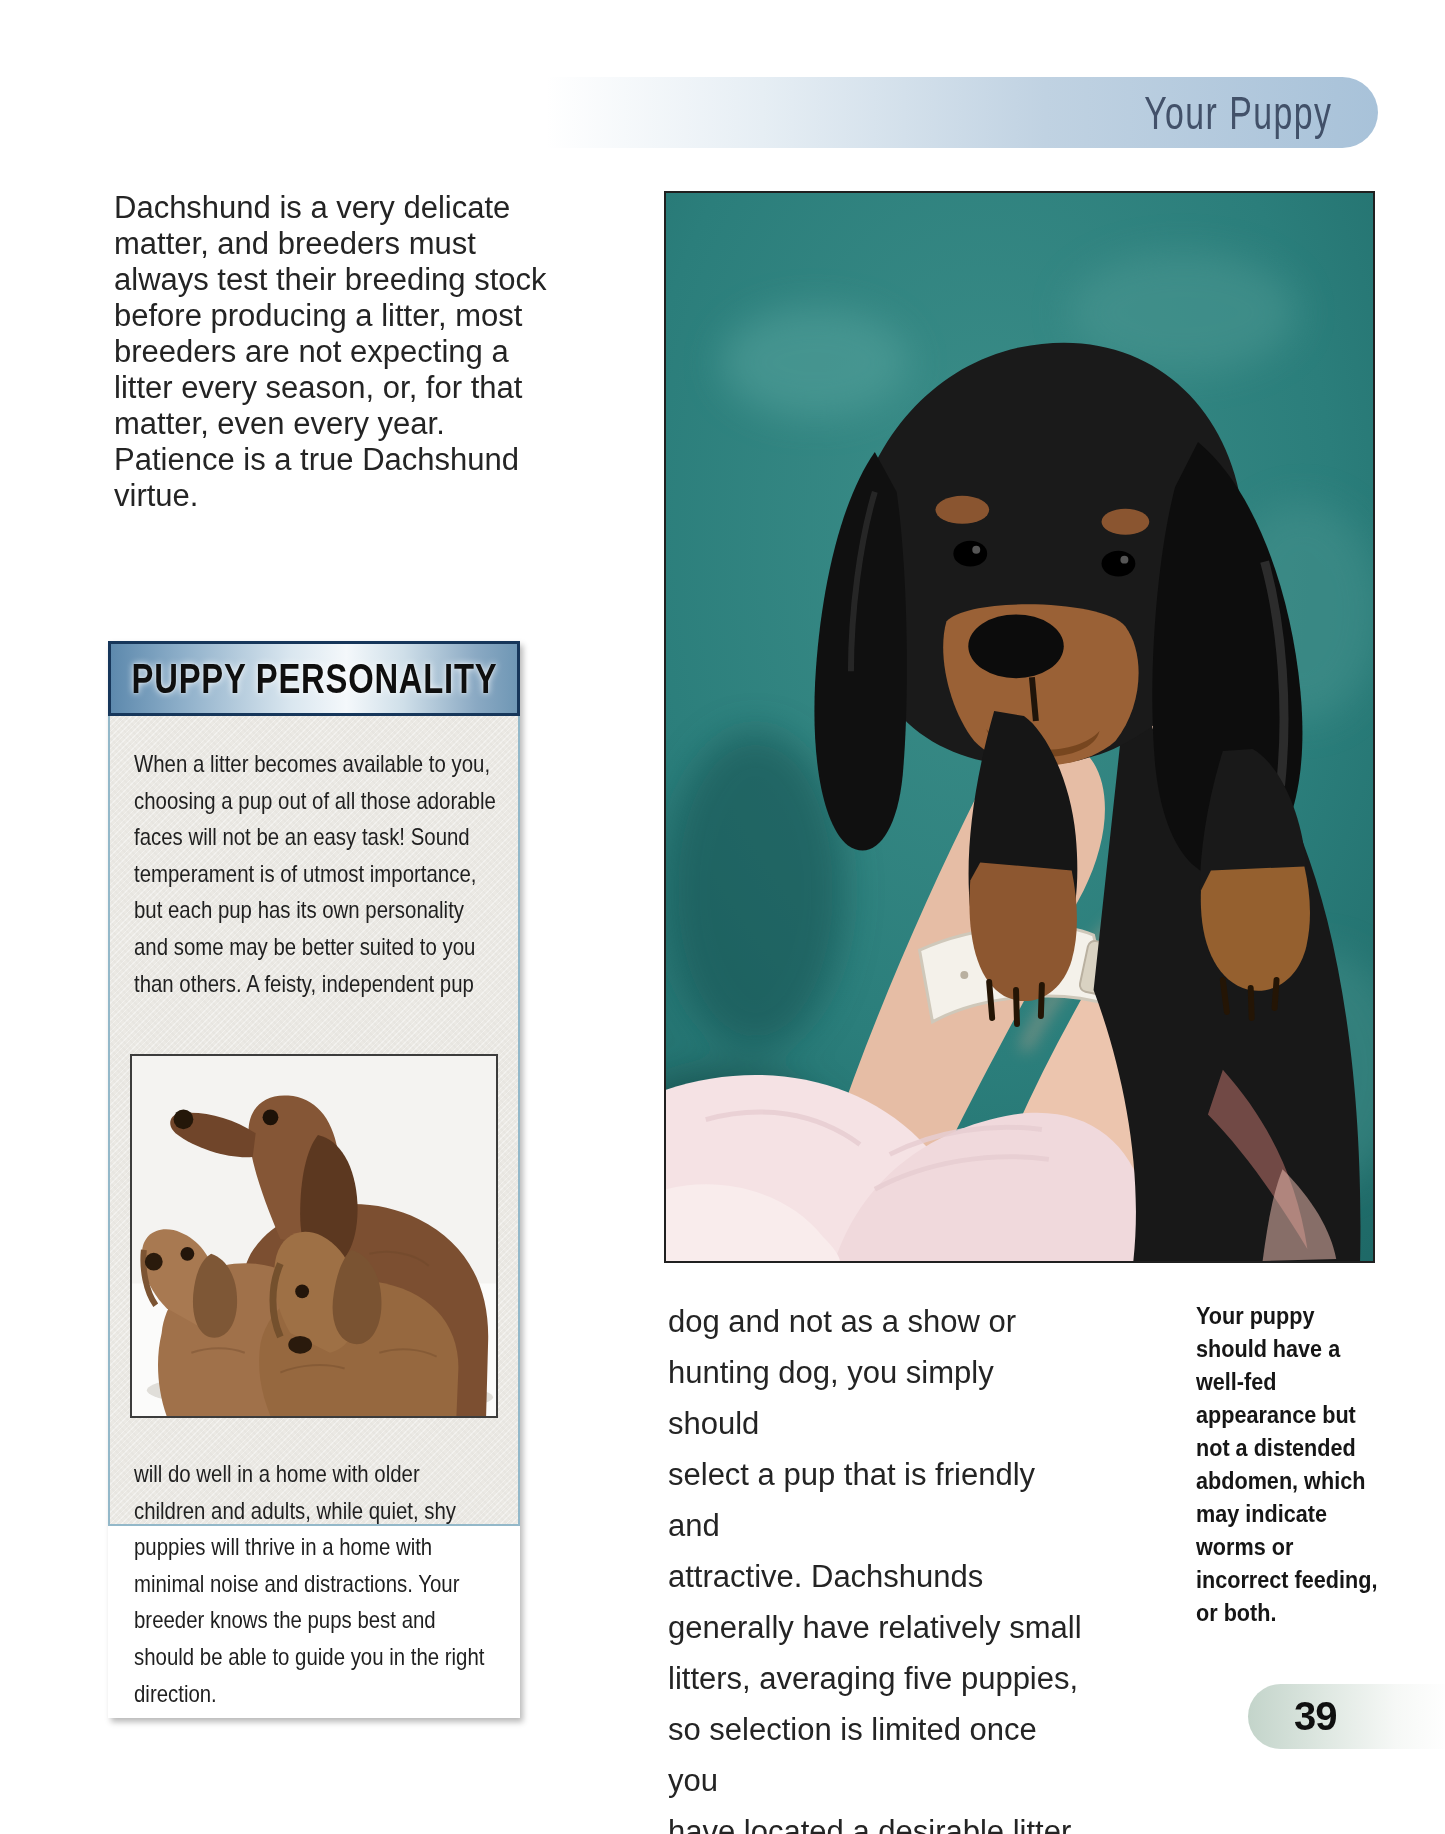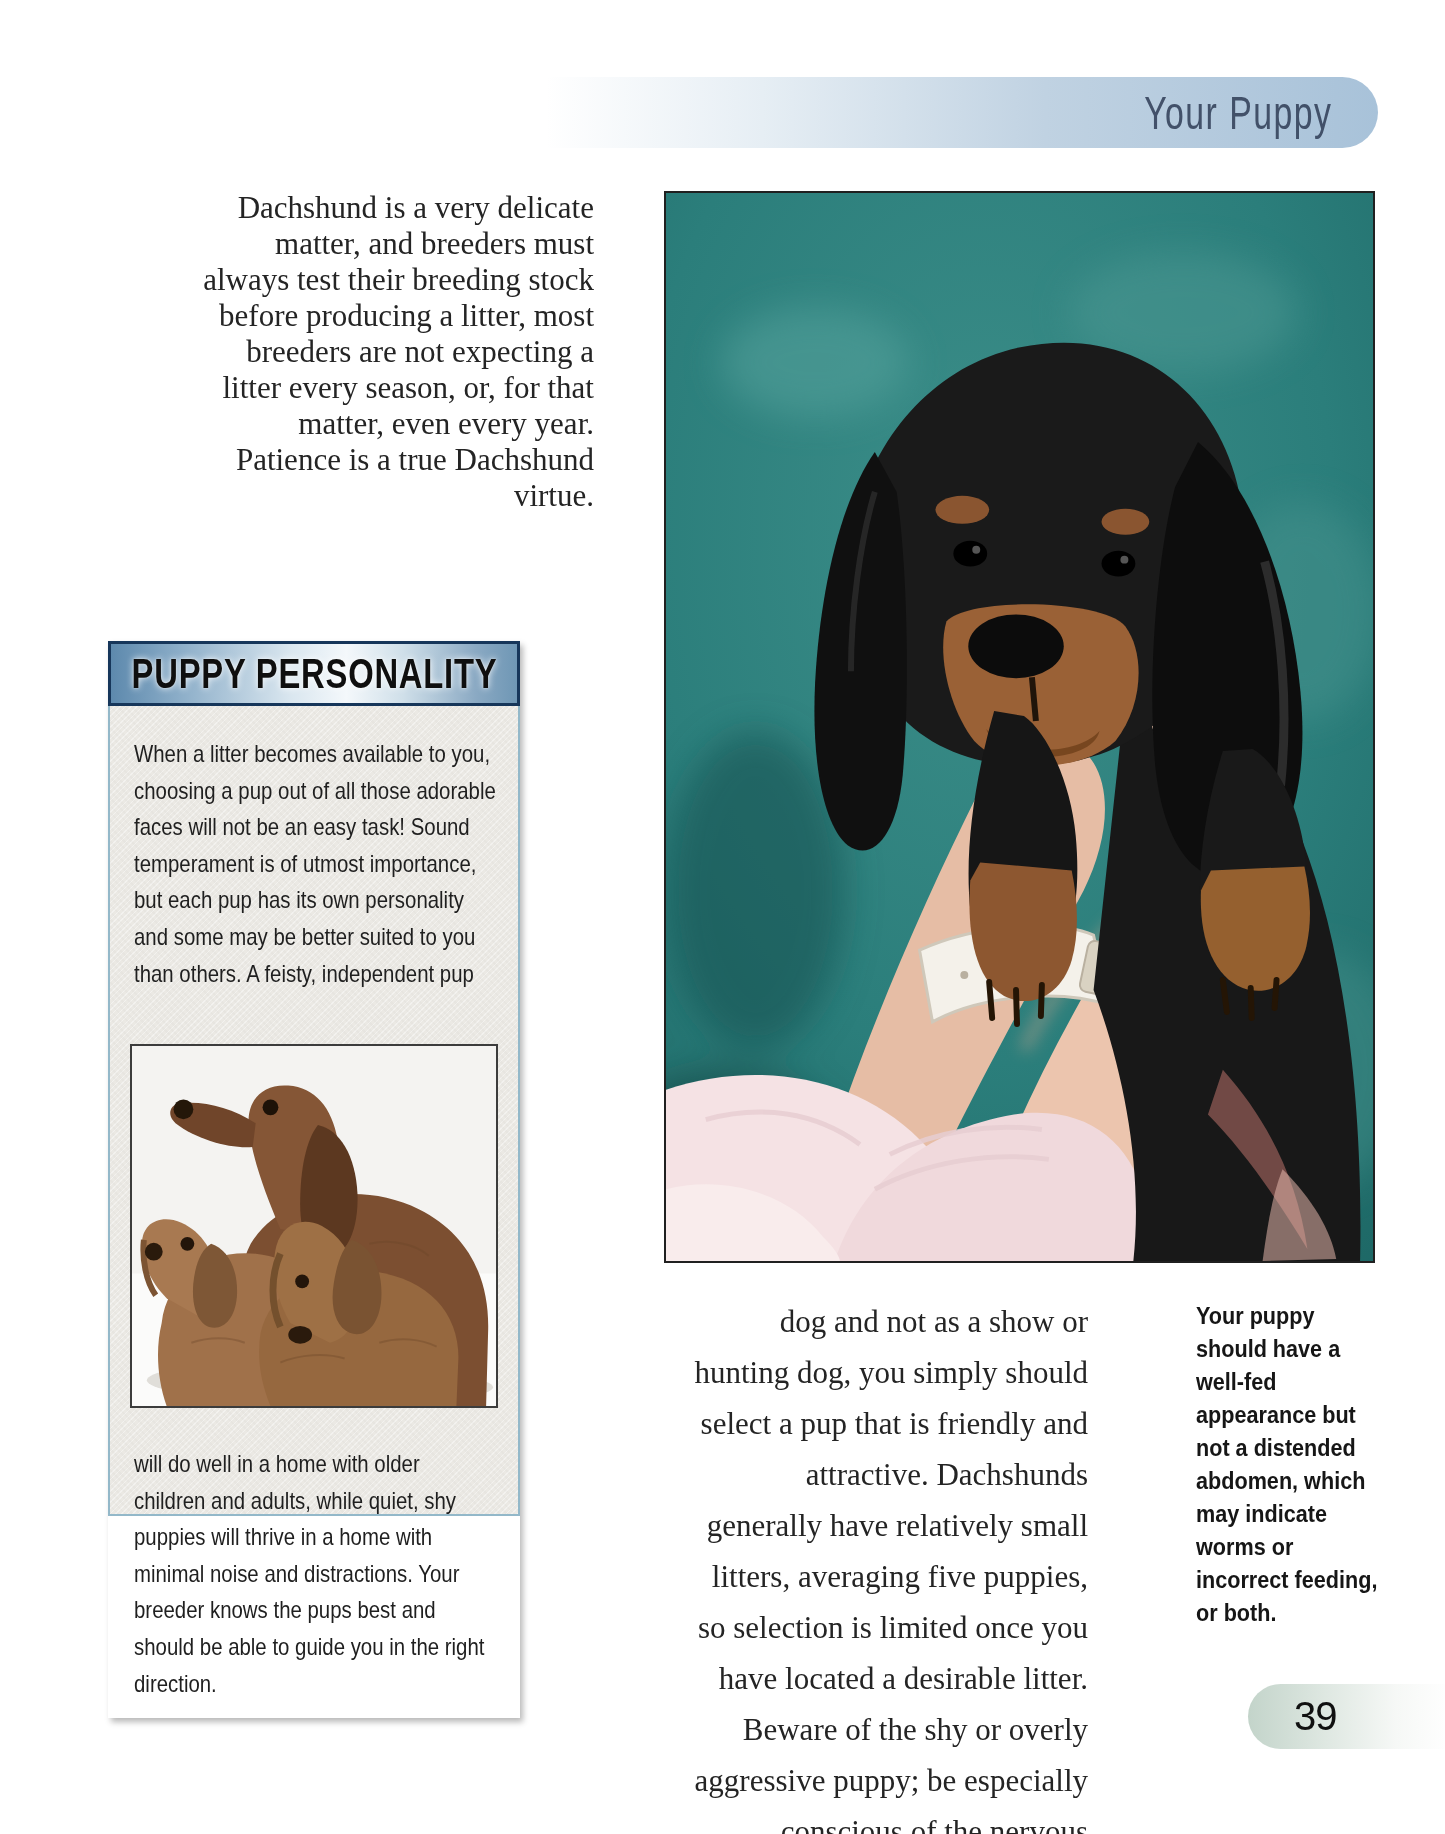--- a/index.html
+++ b/index.html
@@ -9,34 +9,34 @@
   
   .header-band{position:absolute;left:546px;top:77px;width:832px;height:71px;
        border-radius:0 36px 36px 0;
        background:linear-gradient(90deg,rgba(255,255,255,0) 0%,#e6eef4 26%,#c0d2e2 60%,#a8c2d9 100%);
        display:flex;align-items:center;justify-content:flex-end;}
   .header-title{font-family:"Liberation Sans",sans-serif;font-size:47px;font-weight:400;
        color:#33415a;letter-spacing:2px;transform:scaleX(0.72);transform-origin:100% 50%;
        margin-right:46px;opacity:.88;white-space:nowrap;}
 
   
-  .serif-text{font-family:Liberation Serif, serif;color:#242424;white-space:pre-line;margin:0;text-align:right;}
+  .serif-text{font-family:Liberation Sans, sans-serif;color:#242424;white-space:pre-line;margin:0;}
   .left-col{position:absolute;left:114px;top:190px;width:480px;font-size:31px;line-height:36px;}
   .left-col .p2{text-indent:47px;}
   .body-col{position:absolute;left:668px;top:1296px;width:420px;font-size:31px;line-height:51px;}
 
   
   .main-photo{position:absolute;left:664px;top:191px;width:711px;height:1072px;
        border:2px solid #202020;box-sizing:border-box;background:#2b7e7b;}
   .main-photo svg{display:block;width:100%;height:100%;}
 
   
   .sidebar{position:absolute;left:108px;top:641px;width:412px;height:1077px;box-sizing:border-box;
        box-shadow:3px 4px 6px rgba(0,0,0,.28);}
-  .sidebar-band{box-sizing:border-box;height:65px;border:3px solid #16365a;
+  .sidebar-band{box-sizing:border-box;height:75px;border:3px solid #16365a;
        background:linear-gradient(90deg,#5d89ad 0%,#8fb0ca 18%,#d9e6ef 44%,#f4f8fb 58%,#cfdfe9 72%,#8aa9c3 90%,#6f97b5 100%);
        display:flex;align-items:center;justify-content:center;}
   .sidebar-title{font-family:"Liberation Sans",sans-serif;font-weight:700;font-size:42px;color:#0f0f0f;
        letter-spacing:1px;transform:scaleX(0.78);white-space:nowrap;
        text-shadow:0 0 8px rgba(255,255,255,.95),0 0 2px rgba(255,255,255,.6);}
   .sidebar-body{box-sizing:border-box;height:810px;border:2px solid #93b8c9;border-top:none;position:relative;
        background-color:#ebe9e4;
        background-image:repeating-linear-gradient(45deg,rgba(0,0,0,.016) 0 2px,rgba(0,0,0,0) 2px 5px),
                         repeating-linear-gradient(-45deg,rgba(255,255,255,.42) 0 1px,rgba(255,255,255,0) 1px 4px);}
   .sidebar-text{position:absolute;left:24px;width:440px;margin:0;
@@ -51,21 +51,21 @@
   
   .caption-col{position:absolute;left:1196px;top:1300px;width:230px;margin:0;
        font-family:"Liberation Sans",sans-serif;font-weight:700;font-size:23.5px;line-height:33px;
        color:#161616;white-space:pre-line;transform:scaleX(0.92);transform-origin:0 0;}
 
   
   .page-tab{position:absolute;left:1248px;top:1684px;width:197px;height:65px;
        border-radius:33px 0 0 33px;
        background:linear-gradient(90deg,#c3d4ca 0%,#dfe8e2 40%,#f6f8f6 75%,#fefefe 100%);}
   .page-tab span{display:block;margin-left:46px;line-height:64px;
-       font-family:"Liberation Sans",sans-serif;font-weight:400;font-size:40px;color:#101010;letter-spacing:-1px;}
+       font-family:"Liberation Sans",sans-serif;font-weight:700;font-size:40px;color:#101010;letter-spacing:-1px;}
 </style>
 </head>
 <body>
 
 <div class="page">
 
   <div class="header-band">
     <span class="header-title">Your Puppy</span>
   </div>
 

